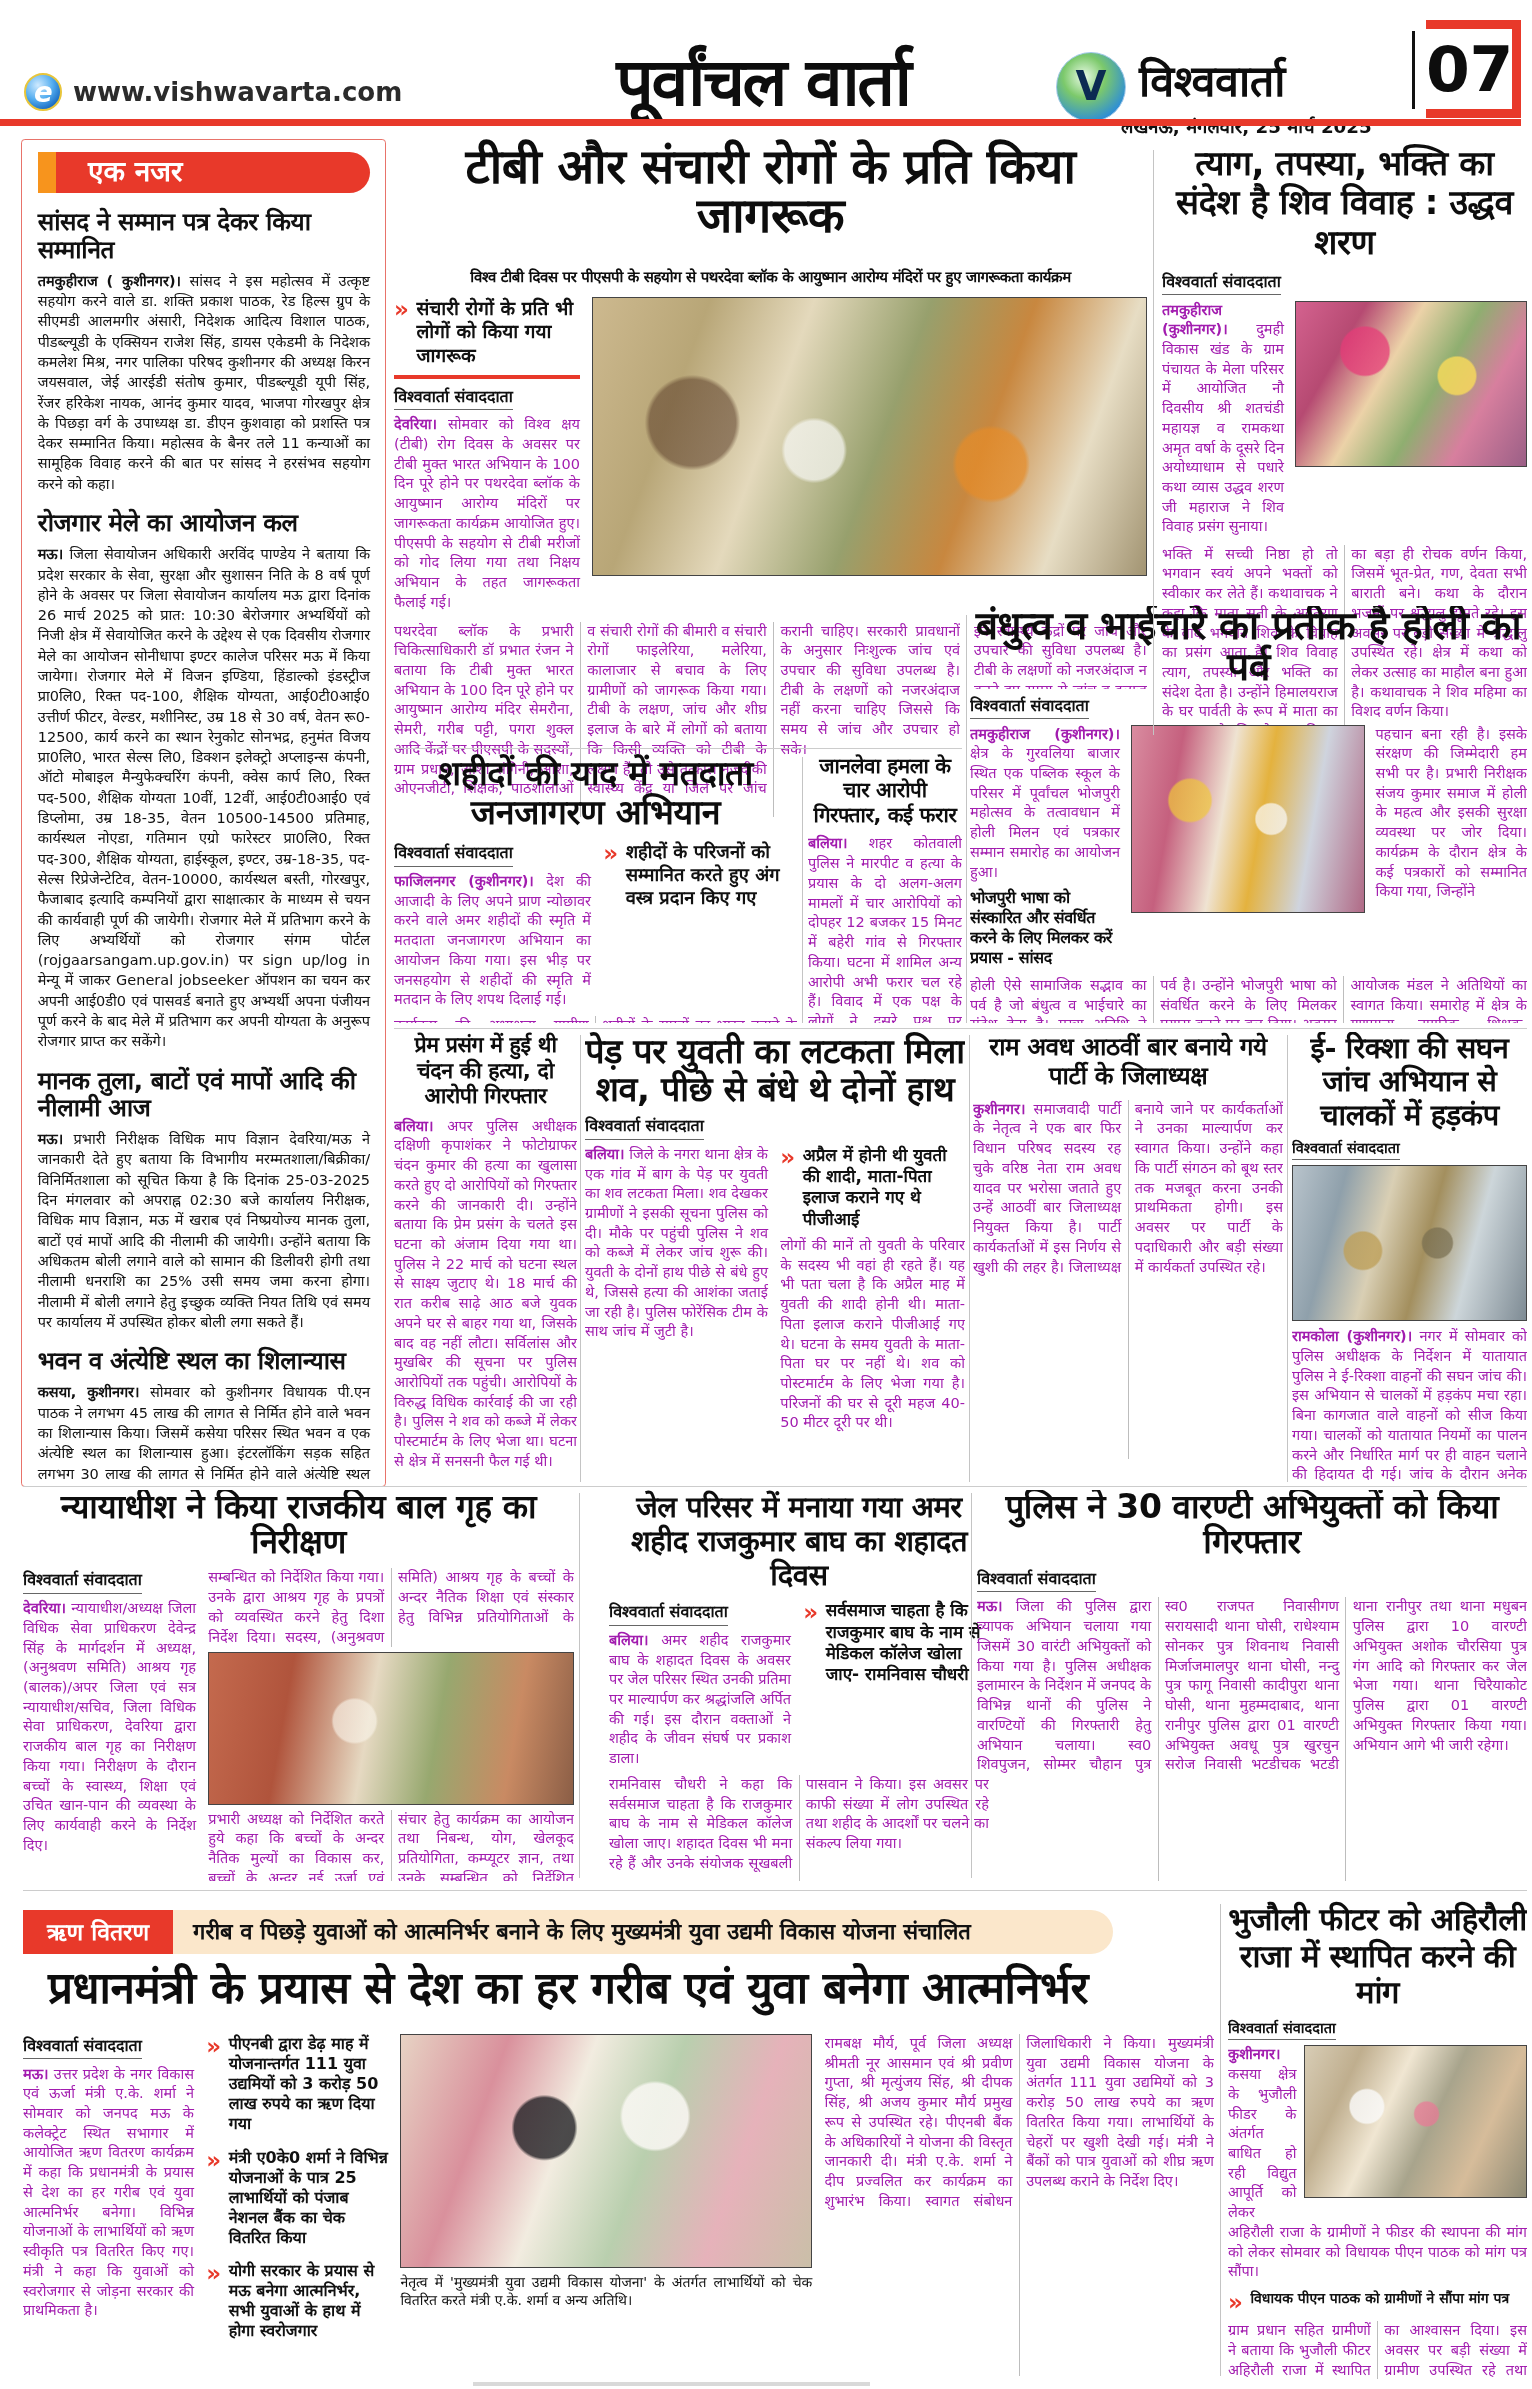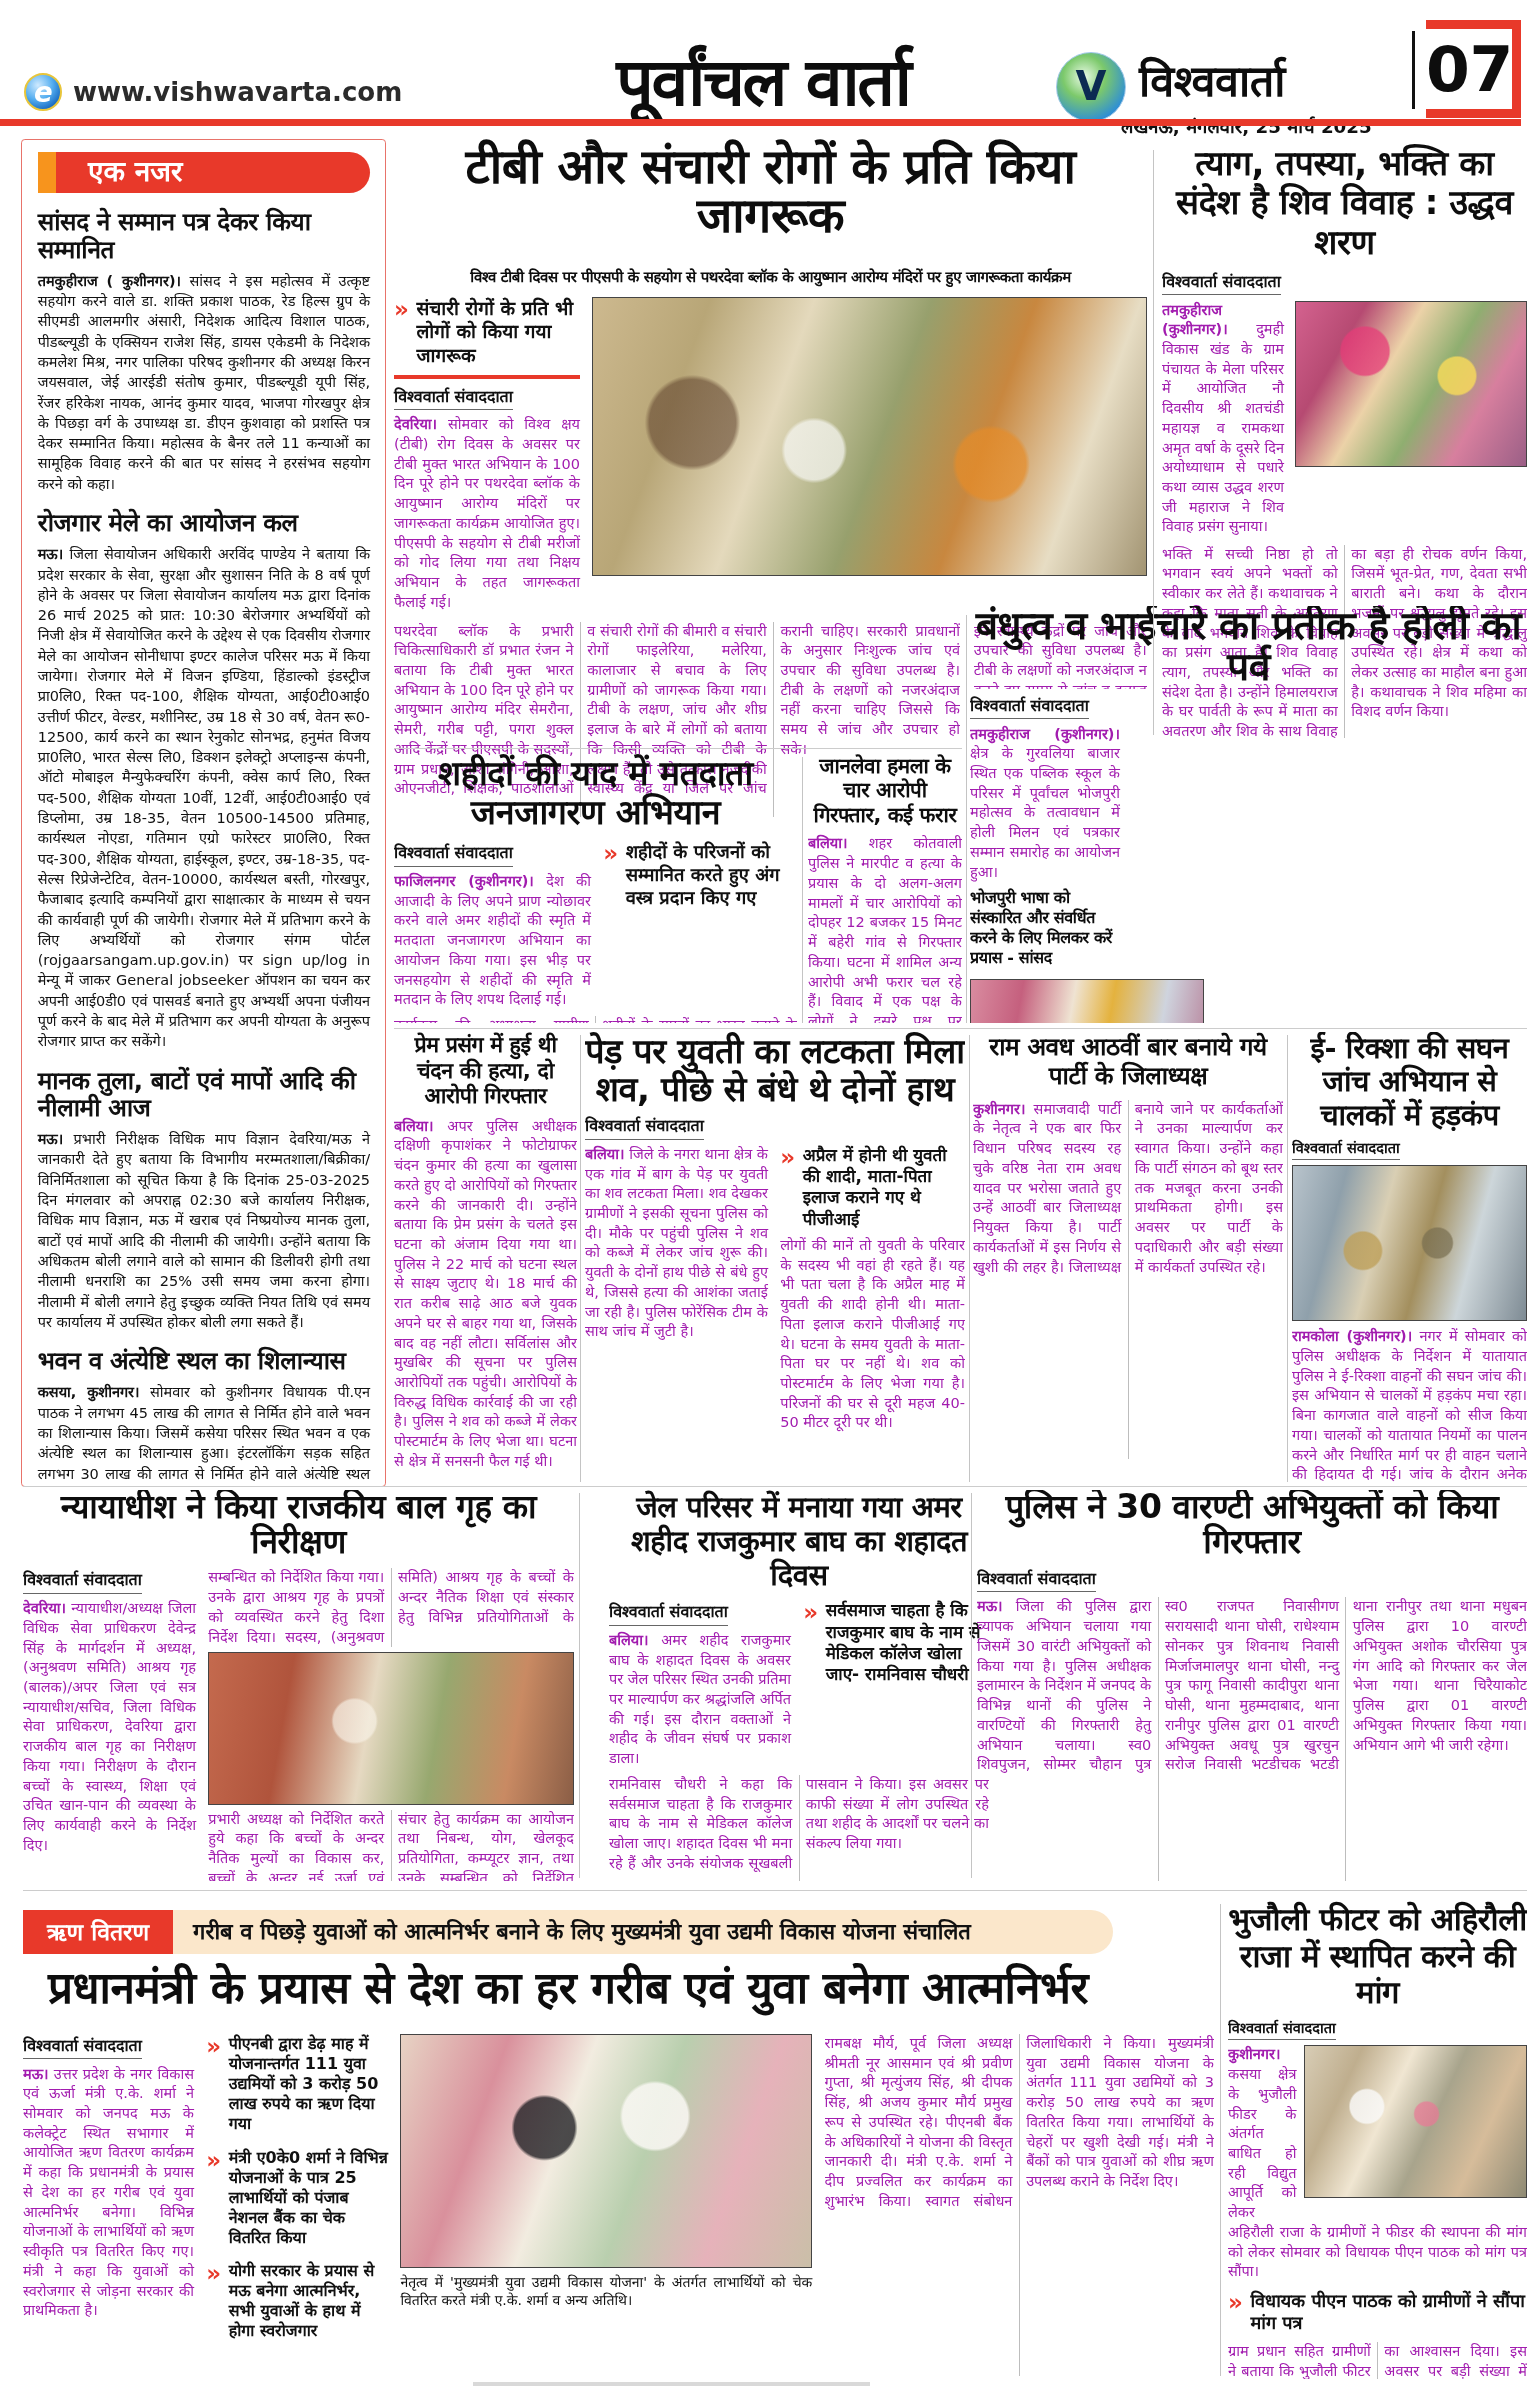--- a/index.html
+++ b/index.html
@@ -162,21 +162,21 @@
   </div>
 
   <div class="abs ovh" style="left:808px; top:754px; width:154px; height:269px;">
     <div class="hl ctr" style="font-size:20.6px; line-height:1.18;">जानलेवा हमला के चार आरोपी गिरफ्तार, कई फरार</div>
     <div class="body" style="margin-top:7.6px;"><strong class="dl">बलिया।</strong> <span>शहर कोतवाली पुलिस ने मारपीट व हत्या के प्रयास के दो अलग-अलग मामलों में चार आरोपियों को दोपहर 12 बजकर 15 मिनट में बहेरी गांव से गिरफ्तार किया। घटना में शामिल अन्य आरोपी अभी फरार चल रहे हैं। विवाद में एक पक्ष के लोगों ने दूसरे पक्ष पर जानलेवा हमला कर दिया था, जिसमें कई लोग घायल हो गए थे, इसका इलाज अभी वाराणसी में चल रहा है।</span></div>
   </div>
 
   <div class="abs ovh" style="left:970px; top:606px; width:557px; height:417px;">
     <div class="hl ctr" style="font-size:39px; line-height:1.05;">बंधुत्व व भाईचारे का प्रतीक है होली का पर्व</div>
     <div style="margin-top:6.1px;"><span class="byline">विश्ववार्ता संवाददाता</span></div>
-    <div style="display:flex; gap:10.7px;flex-direction:column;">
+    <div style="display:flex; gap:10.7px;">
       <div style="width:150px; flex:0 0 auto;">
         <div class="body"><strong class="dl">तमकुहीराज (कुशीनगर)।</strong> <span>क्षेत्र के गुरवलिया बाजार स्थित एक पब्लिक स्कूल के परिसर में पूर्वांचल भोजपुरी महोत्सव के तत्वावधान में होली मिलन एवं पत्रकार सम्मान समारोह का आयोजन हुआ।</span></div>
         <div class="hl" style="font-size:16px; line-height:1.25; margin-top:6.1px;">भोजपुरी भाषा को संस्कारित और संवर्धित करने के लिए मिलकर करें प्रयास - सांसद</div>
       </div>
       <div class="photo ph-stage" style="width:234px; height:188px; flex:0 0 auto;"></div>
       <div class="body" style="flex:1;">पहचान बना रही है। इसके संरक्षण की जिम्मेदारी हम सभी पर है। प्रभारी निरीक्षक संजय कुमार समाज में होली के महत्व और इसकी सुरक्षा व्यवस्था पर जोर दिया। कार्यक्रम के दौरान क्षेत्र के कई पत्रकारों को सम्मानित किया गया, जिन्होंने</div>
     </div>
     <div class="cols3 body" style="margin-top:7.6px; height:128px;">होली ऐसे सामाजिक सद्भाव का पर्व है जो बंधुत्व व भाईचारे का संदेश देता है। मुख्य अतिथि ने कहा कि भोजपुरी भाषा हमारी संस्कृति की पहचान बन रही है। होली सभी को मिलकर मनाने का पर्व है। उन्होंने भोजपुरी भाषा को संवर्धित करने के लिए मिलकर प्रयास करने पर बल दिया। अवसर पर भोजपुरी साहित्य सृजन और सांस्कृतिक कार्यक्रमों की आवश्यकता पर चर्चा हुई। आयोजक मंडल ने अतिथियों का स्वागत किया। समारोह में क्षेत्र के गणमान्य नागरिक, शिक्षक, पत्रकार और समाजसेवी उपस्थित रहे।</div>
   </div>
 
@@ -282,21 +282,21 @@
 
   <div class="abs ovh" style="left:1228px; top:1901px; width:299px; height:478px;">
     <div class="hl ctr" style="font-size:31px; line-height:1.18;">भुजौली फीटर को अहिरौली राजा में स्थापित करने की मांग</div>
     <div style="margin-top:6.1px;"><span class="byline" style="font-size:14.5px;">विश्ववार्ता संवाददाता</span></div>
     <div class="body">
       <div class="photo ph-group" style="float:right; width:223px; height:153px; margin:0 0 6.1px 7.6px;"></div>
       <strong class="dl">कुशीनगर।</strong> <span>कसया क्षेत्र के भुजौली फीडर के अंतर्गत बाधित हो रही विद्युत आपूर्ति को लेकर अहिरौली राजा के ग्रामीणों ने फीडर की स्थापना की मांग को लेकर सोमवार को विधायक पीएन पाठक को मांग पत्र सौंपा।</span>
     </div>
     <div class="brow" style="margin-top:7.6px; clear:none;">
       <span class="chev">»</span>
-      <span class="btxt" style="font-size:18px;">विधायक पीएन पाठक को ग्रामीणों ने सौंपा मांग पत्र</span>
+      <span class="btxt" style="font-size:14px;">विधायक पीएन पाठक को ग्रामीणों ने सौंपा मांग पत्र</span>
     </div>
     <div class="cols2 body" style="margin-top:7.6px; height:153px;">ग्राम प्रधान सहित ग्रामीणों ने बताया कि भुजौली फीटर अहिरौली राजा में स्थापित होने से क्षेत्र के दर्जनों गांवों में विद्युत आपूर्ति सुचारू हो जाएगी। विधायक ने शीघ्र समस्या के समाधान कराने का आश्वासन दिया। इस अवसर पर बड़ी संख्या में ग्रामीण उपस्थित रहे तथा अधिकारियों से वार्ता कर मांग पर कार्यवाही की बात कही गई।</div>
   </div>
 
   <div class="hline" style="left:394px; top:748px; width:568px;"></div>
   <div class="hline" style="left:394px; top:1028px; width:1133px;"></div>
   <div class="hline" style="left:23px; top:1486px; width:1504px;"></div>
   <div class="hline" style="left:23px; top:1890px; width:1504px;"></div>
   <div class="vline" style="left:1153px; top:150px; height:585px;"></div>
   <div class="vline" style="left:802px; top:757px; height:266px;"></div>

